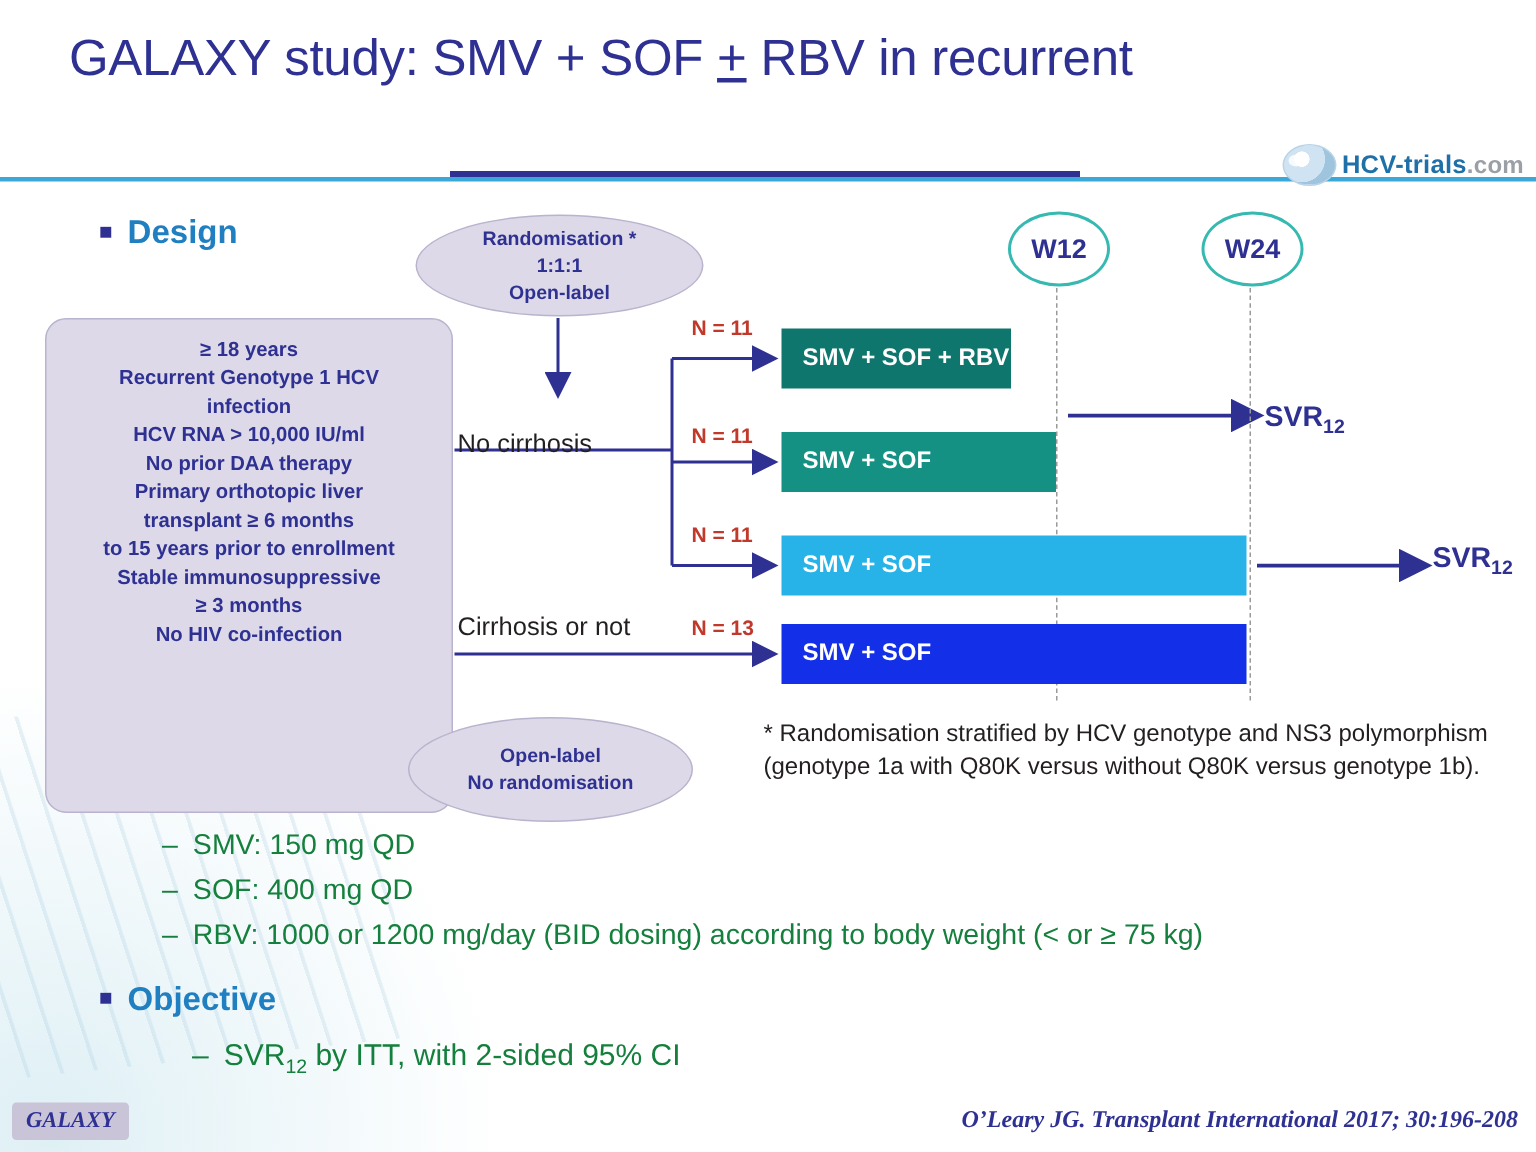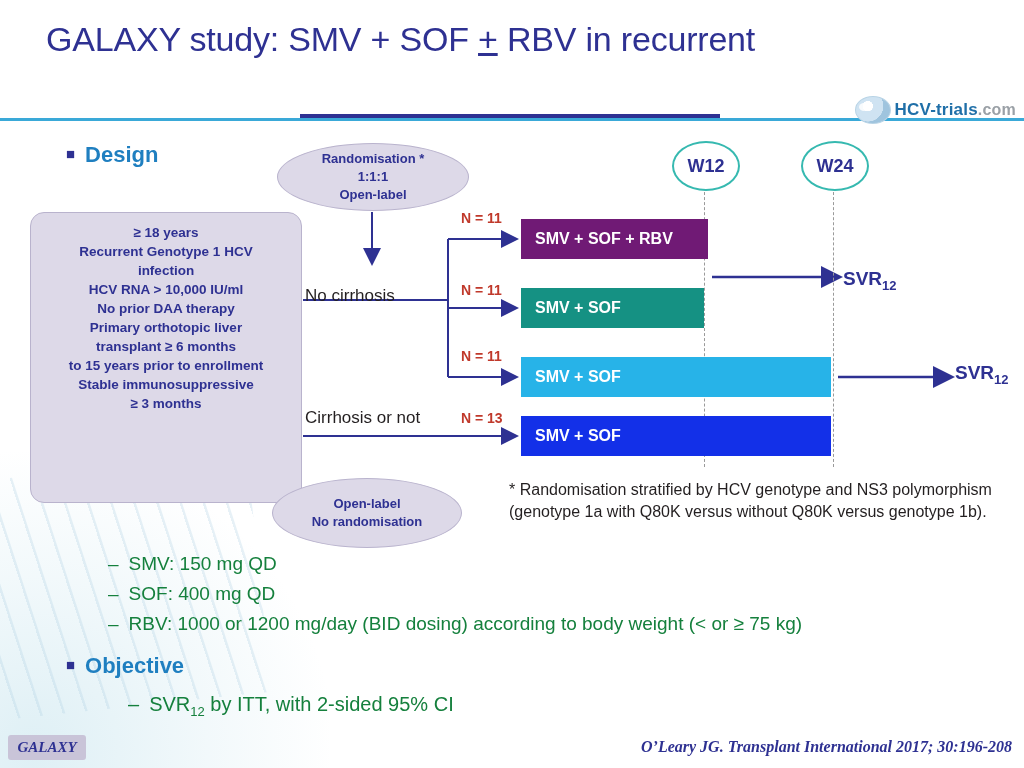--- a/index.html
+++ b/index.html
@@ -110,21 +110,21 @@
     white-space: nowrap;
   }
   .sub-line .dash { margin-right: 10px; }
 
   
   .elig {
     position: absolute;
     left: 30px;
     top: 212px;
     width: 272px;
-    height: 291px;
+    height: 330px;
     background: #ddd9e8;
     border: 1px solid #b9b3cd;
     border-radius: 14px;
     color: #2e3192;
     font-size: 13.5px;
     font-weight: bold;
     line-height: 19px;
     text-align: center;
     padding-top: 10px;
     box-sizing: border-box;
@@ -154,21 +154,21 @@
     height: 40px;
     color: #ffffff;
     font-size: 16px;
     font-weight: bold;
     display: flex;
     align-items: center;
     padding-left: 14px;
     box-sizing: border-box;
     white-space: nowrap;
   }
-  .arm1 { left: 521px; top: 219px; width: 187px; background: #701a75; }
+  .arm1 { left: 521px; top: 219px; width: 153px; background: #0f766e; }
   .arm2 { left: 521px; top: 288px; width: 183px; background: #159183; }
   .arm3 { left: 521px; top: 357px; width: 310px; background: #27b3e8; }
   .arm4 { left: 521px; top: 416px; width: 310px; background: #1330e8; }
 
   
   .nlab {
     position: absolute;
     color: #c0392b;
     font-size: 14px;
     font-weight: bold;
@@ -293,20 +293,21 @@
   <div>≥ 18 years</div>
   <div>Recurrent Genotype 1 HCV</div>
   <div>infection</div>
   <div>HCV RNA &gt; 10,000 IU/ml</div>
   <div>No prior DAA therapy</div>
   <div>Primary orthotopic liver</div>
   <div>transplant ≥ 6 months</div>
   <div>to 15 years prior to enrollment</div>
   <div>Stable immunosuppressive</div>
   <div>≥ 3 months</div>
+  <div>No HIV co-infection</div>
 </div>
 
 <div class="ellipse rand">
   <div>
     <div>Randomisation *</div>
     <div>1:1:1</div>
     <div>Open-label</div>
   </div>
 </div>
 <div class="ellipse openlabel">

